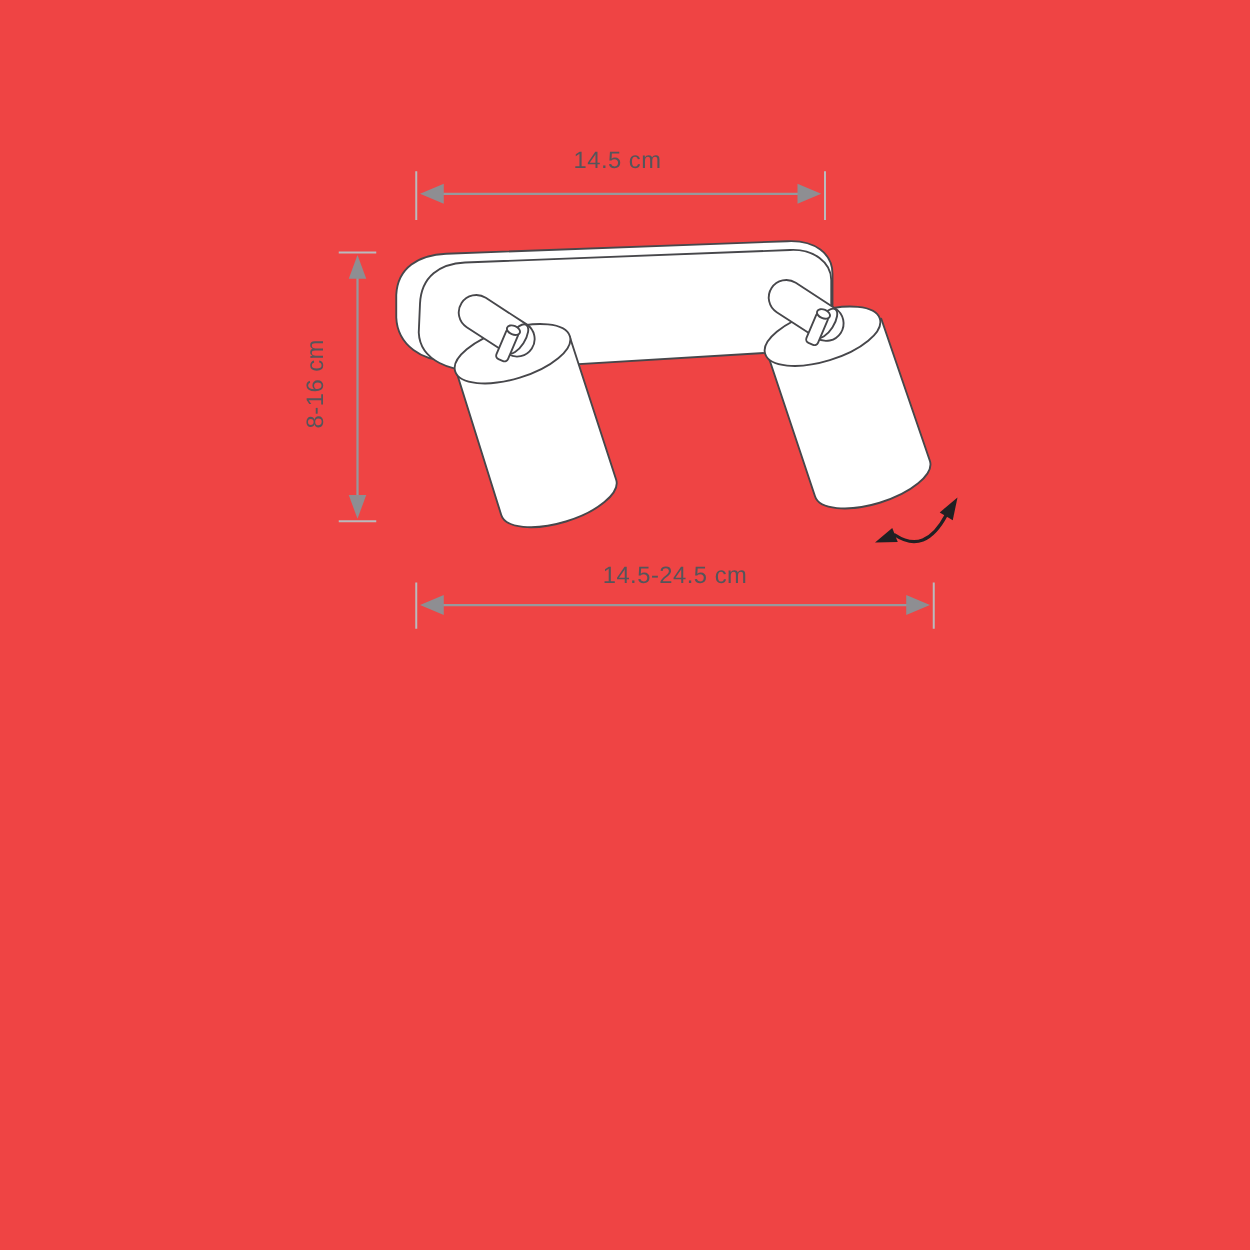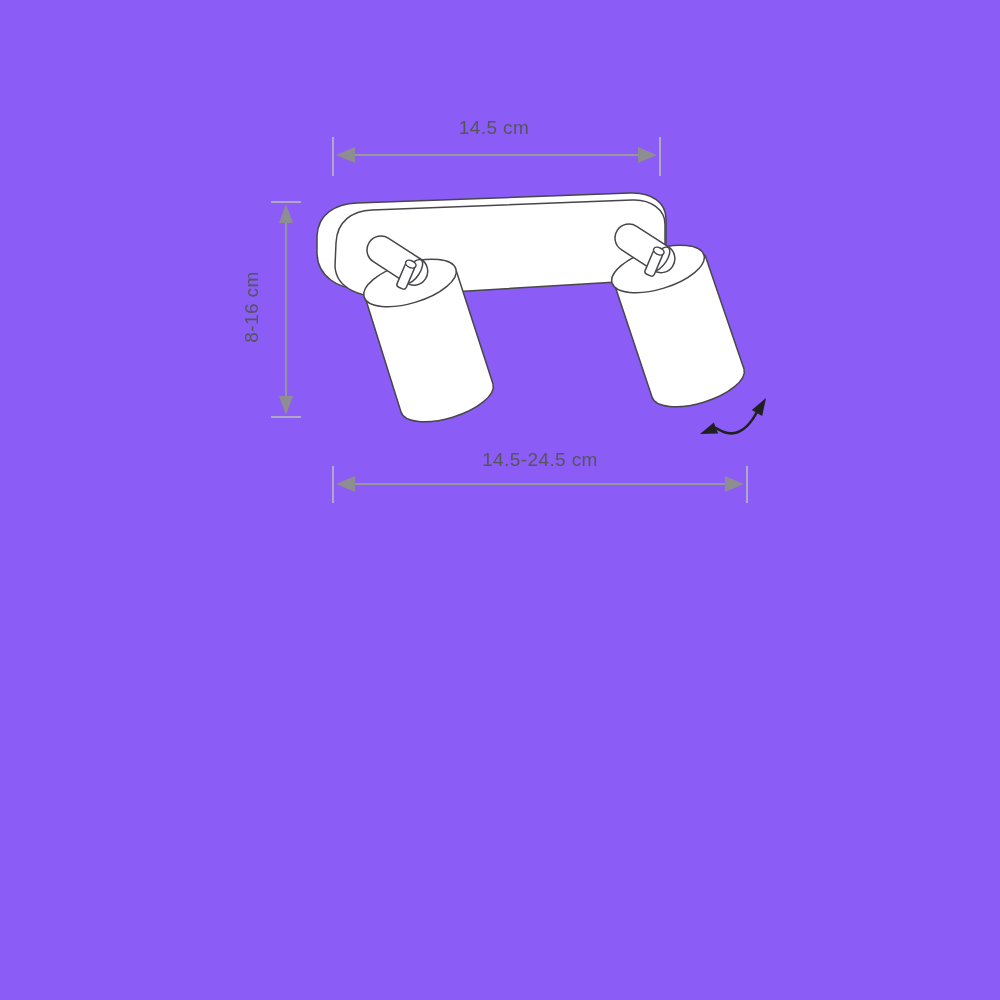--- a/index.html
+++ b/index.html
@@ -7,21 +7,21 @@
     padding: 0;
     background: #ffffff;
     width: 1000px;
     height: 1000px;
     overflow: hidden;
   }
   .stage {
     position: relative;
     width: 1000px;
     height: 1000px;
-    background: #8b5cf6;
+    background: #ef4444;
   }
   svg { display: block; }
   .dim-label {
     font-family: "Liberation Sans", sans-serif;
     font-size: 19px;
     letter-spacing: 0.4px;
     fill: #55555a;
   }
   .dim-line   { stroke: #98989c; stroke-width: 1.8; fill: none; }
   .dim-tick   { stroke: #bababd; stroke-width: 1.6; fill: none; }

